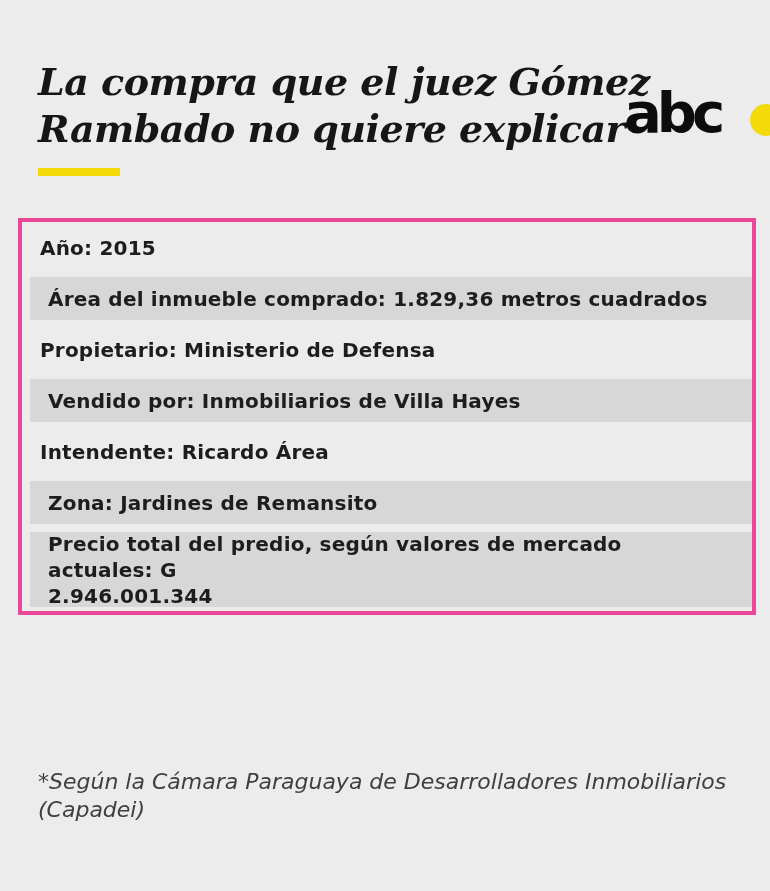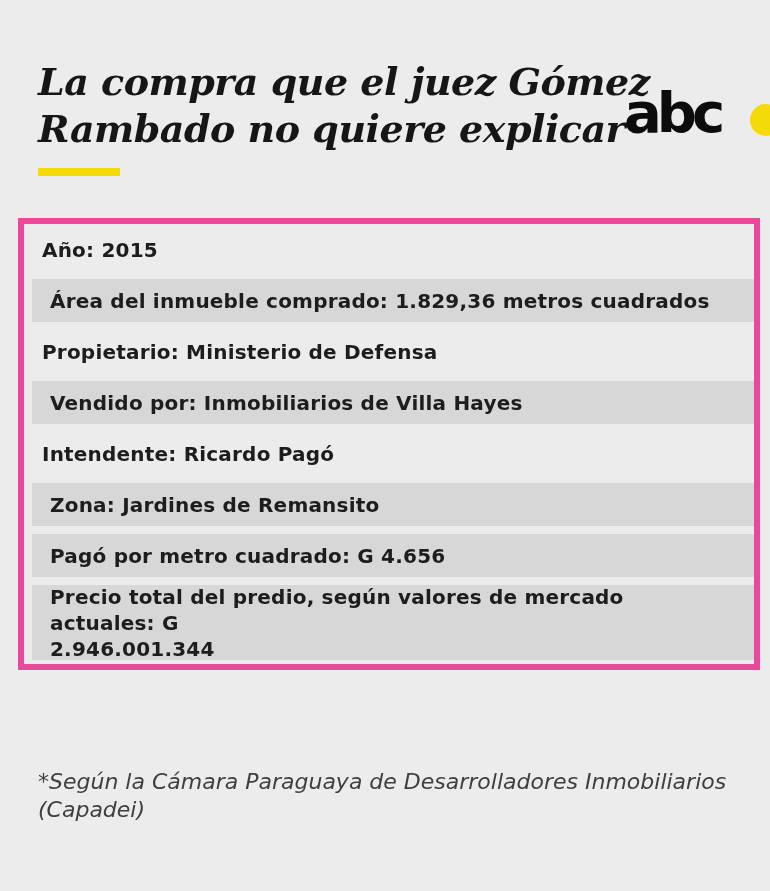--- a/index.html
+++ b/index.html
@@ -51,21 +51,21 @@
     width: 32px;
     height: 32px;
     border-radius: 50%;
     background: #f5da09;
   }
   .data-table {
     position: absolute;
     left: 18px;
     top: 218px;
     width: 730px;
-    border: 6px solid #ec4899;
+    border: 4px solid #ec4899;
     background: #ececec;
   }
   .row {
     display: flex;
     align-items: center;
     box-sizing: border-box;
     min-height: 51px;
     padding: 0 26px 0 18px;
     font-size: 20px;
     font-weight: 700;
@@ -104,23 +104,22 @@
   <div class="title-underline"></div>
 
   <span class="logo-text">abc</span>
   <span class="logo-circle"></span>
 
   <div class="data-table">
     <div class="row">Año: 2015</div>
     <div class="row alt">Área del inmueble comprado: 1.829,36 metros cuadrados</div>
     <div class="row">Propietario: Ministerio de Defensa</div>
     <div class="row alt">Vendido por: Inmobiliarios de Villa Hayes</div>
-    <div class="row">Intendente: Ricardo Pagó</div>
+    <div class="row">Intendente: Ricardo Área</div>
     <div class="row alt">Zona: Jardines de Remansito</div>
-    <div class="row alt">Pagó por metro cuadrado: G 4.656</div>
     <div class="row alt">Precio total del predio, según valores de mercado actuales: G
 2.946.001.344</div>
   </div>
 
   <p class="footnote">*Según la Cámara Paraguaya de Desarrolladores Inmobiliarios
 (Capadei)</p>
 
 </div>
 
 </body></html>

